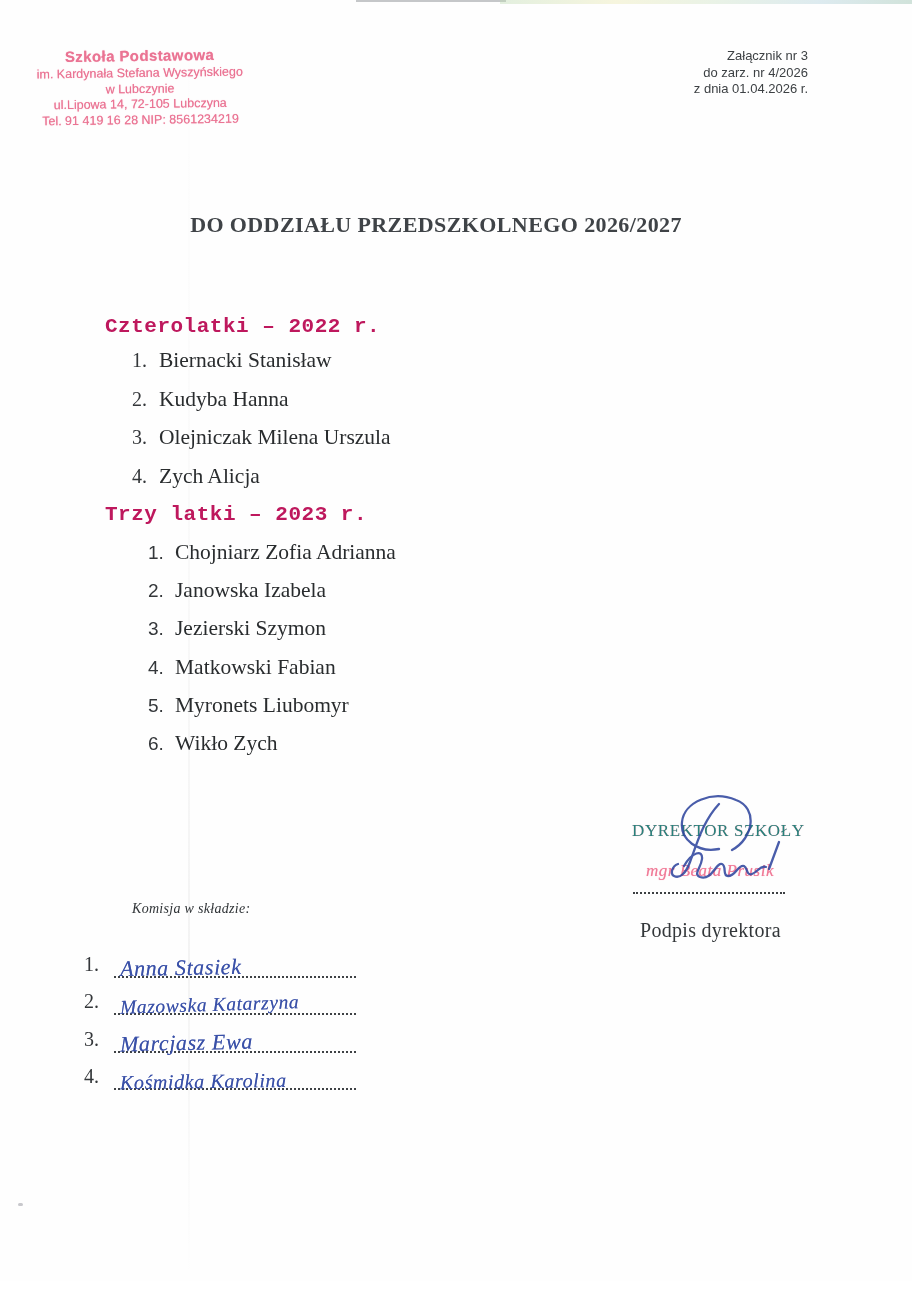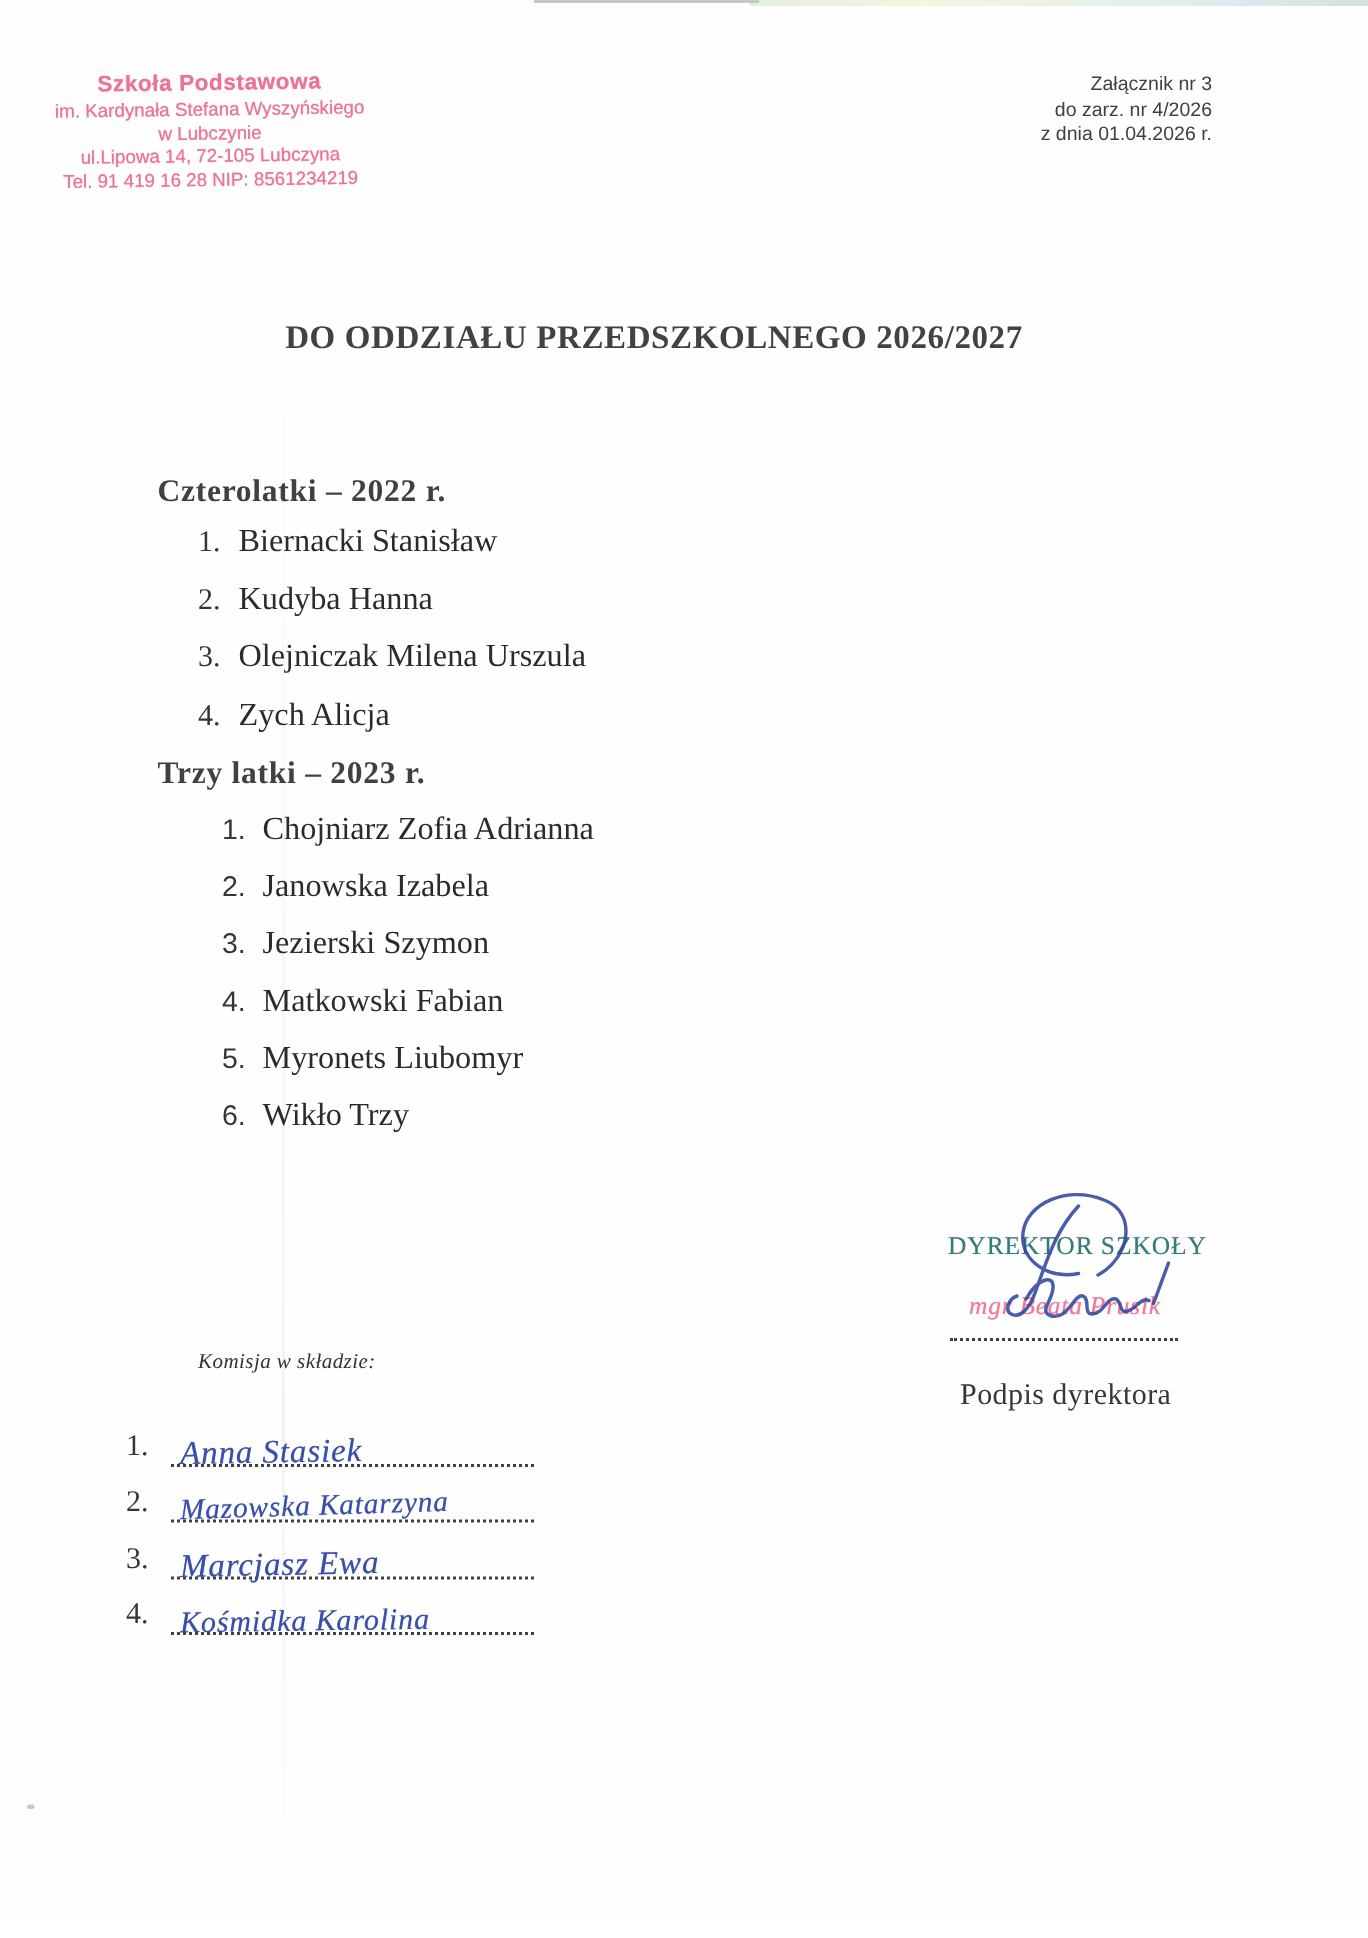--- a/index.html
+++ b/index.html
@@ -41,21 +41,21 @@
   }
   
   .doc-title{
     position:absolute;left:0;top:212px;width:872px;
     text-align:center;font-weight:bold;font-size:22px;line-height:26.5px;
     color:#3f4347;letter-spacing:.4px;
   }
   
   .sec-heading{
     position:absolute;left:105px;
-    font-weight:bold;font-size:21px;color:#404040;letter-spacing:.5px;
+    font-weight:bold;font-size:21px;color:#be185d;letter-spacing:.5px;font-family:Liberation Mono, monospace;
   }
   .sec-heading.h1{top:315px;}
   .sec-heading.h2{top:503px;}
   .pupil-list{position:absolute;}
   .pupil-list.list1{left:132px;top:348px;}
   .pupil-list.list2{left:148px;top:540px;}
   .pupil-row{display:flex;align-items:baseline;height:38.6px;}
   .pupil-list.list2 .pupil-row{height:38.2px;}
   .pupil-row .num{width:27px;font-size:20px;color:#34373a;}
   .pupil-list.list2 .pupil-row .num{font-family:"Liberation Sans", sans-serif;font-size:19px;}
@@ -163,21 +163,21 @@
     <div class="pupil-row">
       <span class="num">4.</span>
       <span class="name">Matkowski Fabian</span>
     </div>
     <div class="pupil-row">
       <span class="num">5.</span>
       <span class="name">Myronets Liubomyr</span>
     </div>
     <div class="pupil-row">
       <span class="num">6.</span>
-      <span class="name">Wikło Trzy</span>
+      <span class="name">Wikło Zych</span>
     </div>
   </div>
 
   <div class="dir-stamp-title">DYREKTOR SZKOŁY</div>
   <div class="dir-stamp-name">mgr Beata Prusik</div>
   <svg class="dir-signature" viewBox="0 0 160 96" xmlns="http://www.w3.org/2000/svg">
     <g fill="none" stroke="#31479f" stroke-width="2.3" stroke-linecap="round" opacity="0.88">
       <path d="M 92 58 C 114 46 118 16 96 8 C 72 -2 44 10 42 30 C 40 48 58 61 79 57"></path>
       <path d="M 79 12 C 64 28 58 48 50 70 C 46 81 40 87 34 84 C 30 82 32 74 38 72"></path>
       <path d="M 44 74 C 52 60 63 57 62 67 C 61 76 53 82 60 85 C 72 89 76 70 82 72 C 87 74 82 84 88 84 C 96 84 98 72 104 74 C 108 76 106 84 112 82 C 118 80 120 73 126 75"></path>

